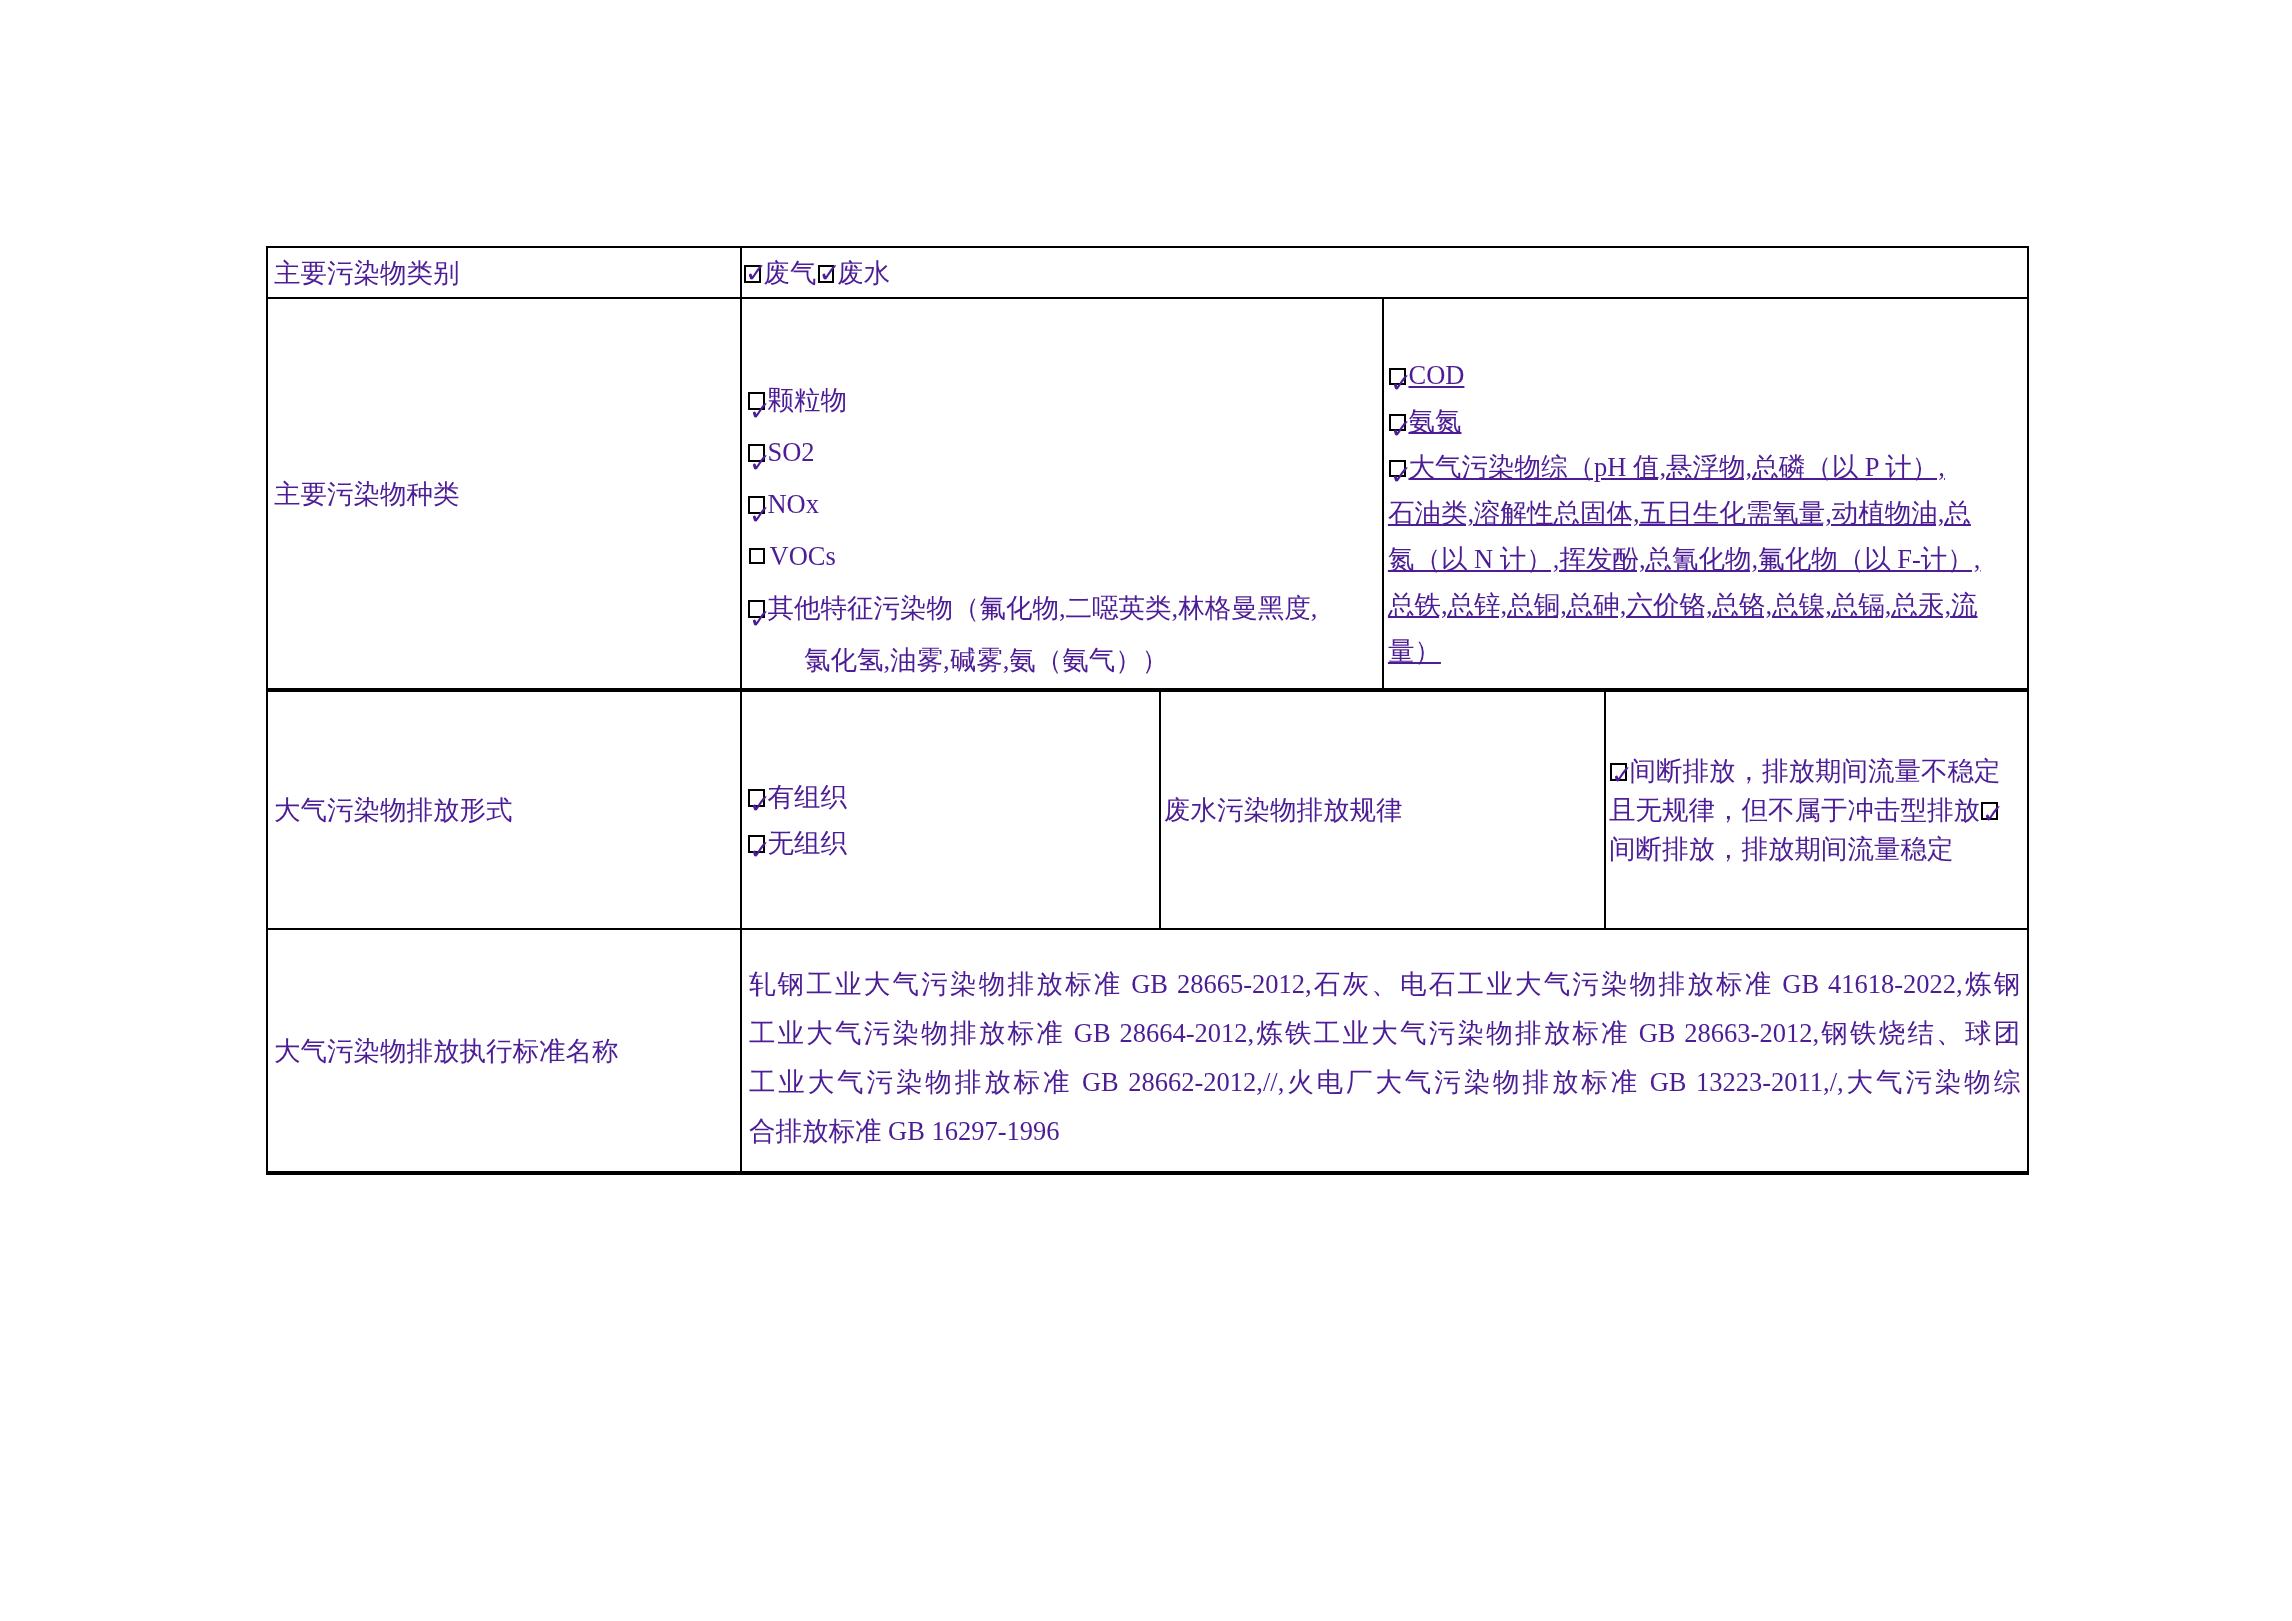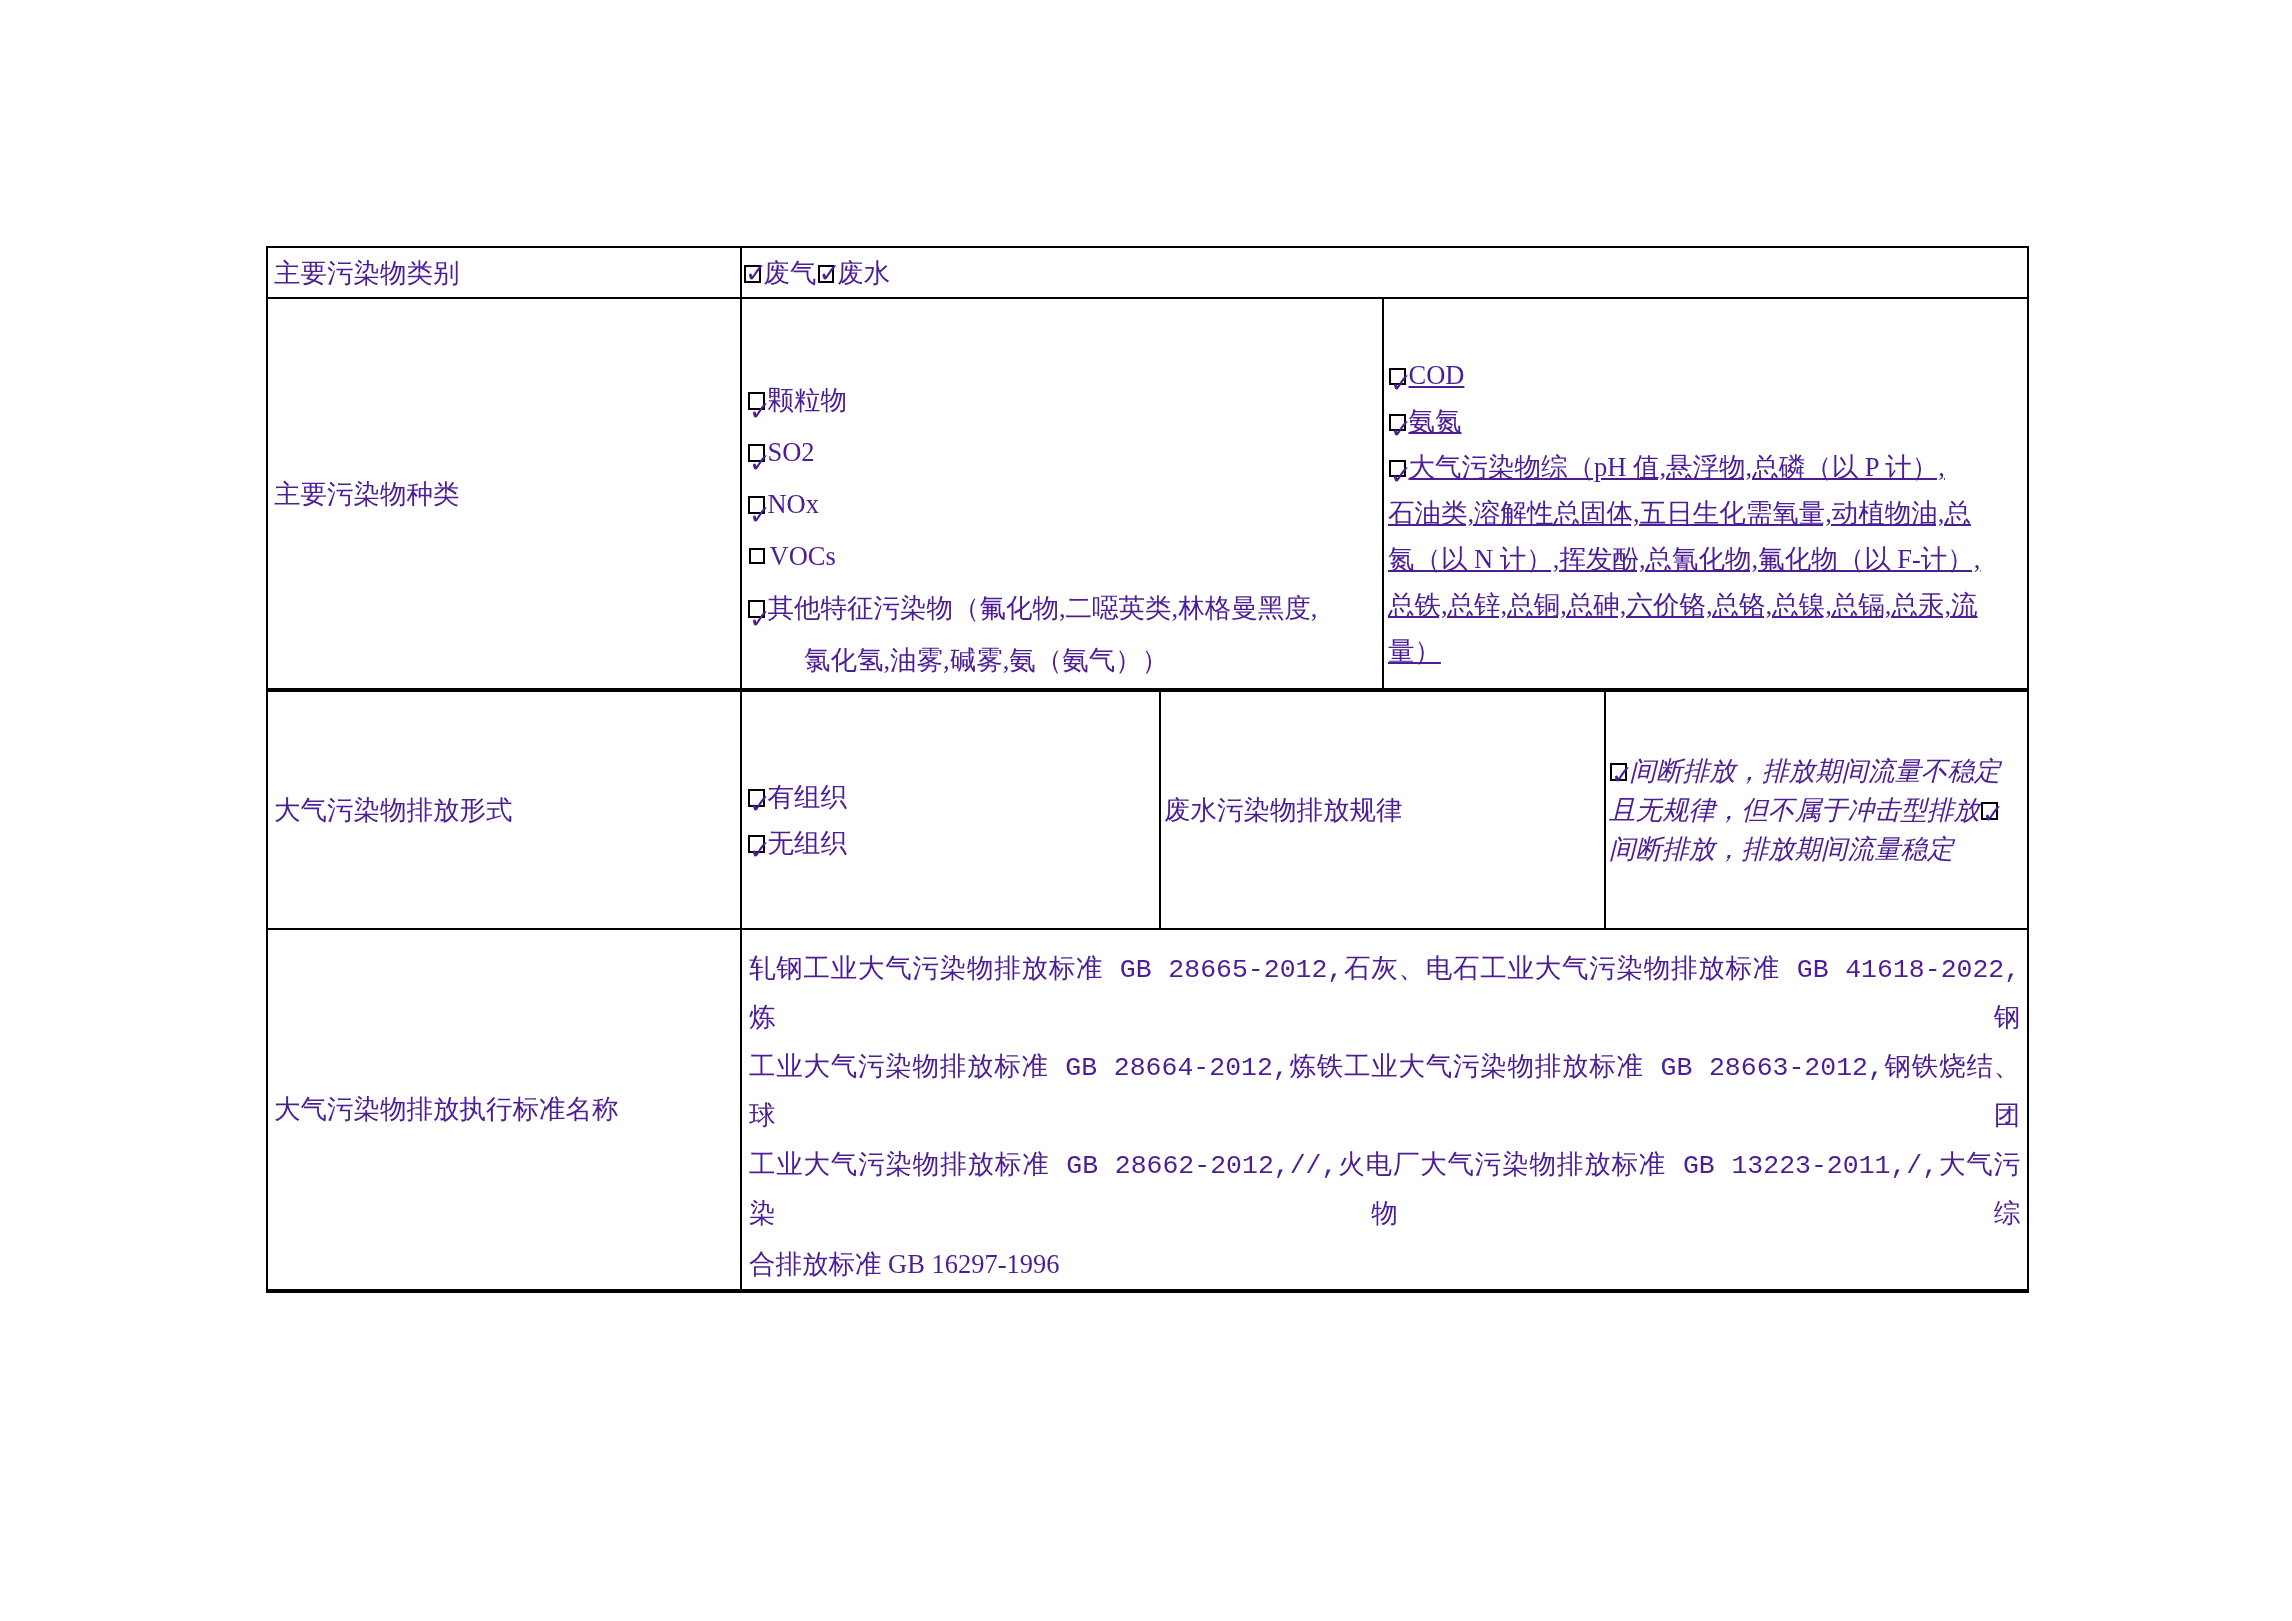--- a/index.html
+++ b/index.html
@@ -68,33 +68,31 @@
     line-height: 46px;
   }
   .rule-label-cell {
     vertical-align: middle;
     padding-left: 2.9px;
   }
   .pattern-cell {
     vertical-align: middle;
     padding: 0 2px 0 2.9px;
     line-height: 39px;
-    font-style: italic;
   }
   .standards-cell {
     vertical-align: middle;
     padding: 15.7px 6.9px 0 6.9px;
     line-height: 49px;
   }
   .std-line { white-space: nowrap; }
   .std-line.just {
     white-space: normal;
     text-align: justify;
     text-align-last: justify;
-    font-family: Liberation Mono, monospace;
   }
   .line { white-space: nowrap; }
 
   
   .cb {
     display: inline-block;
     width: 12.7px;
     height: 13.7px;
     border: 2.9px solid #000;
     position: relative;

